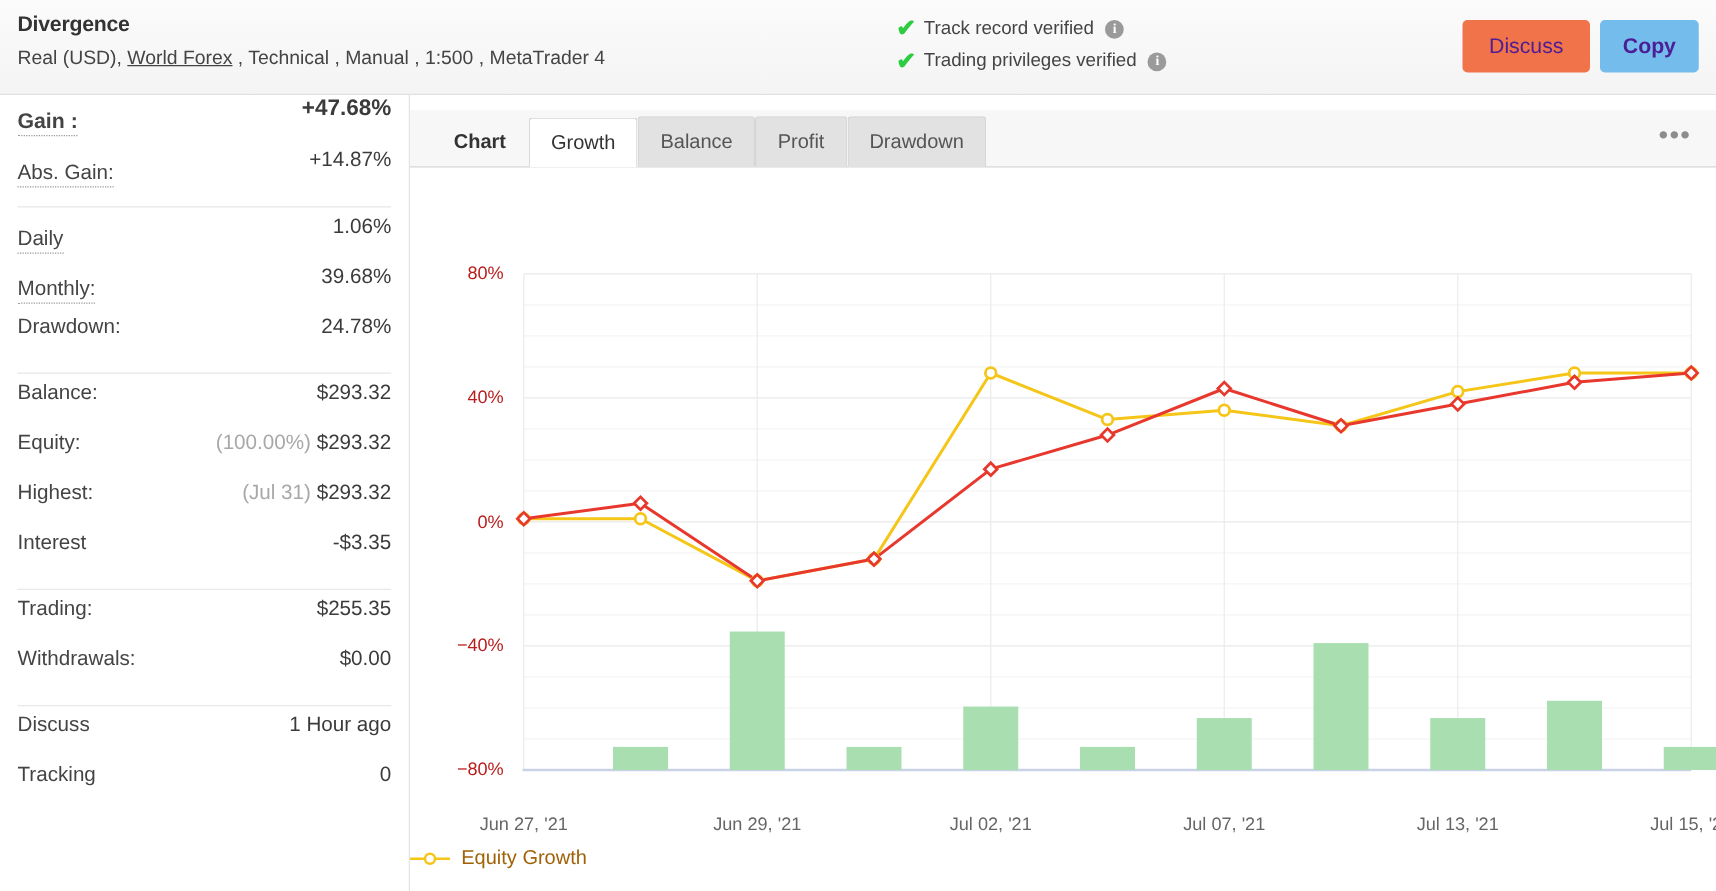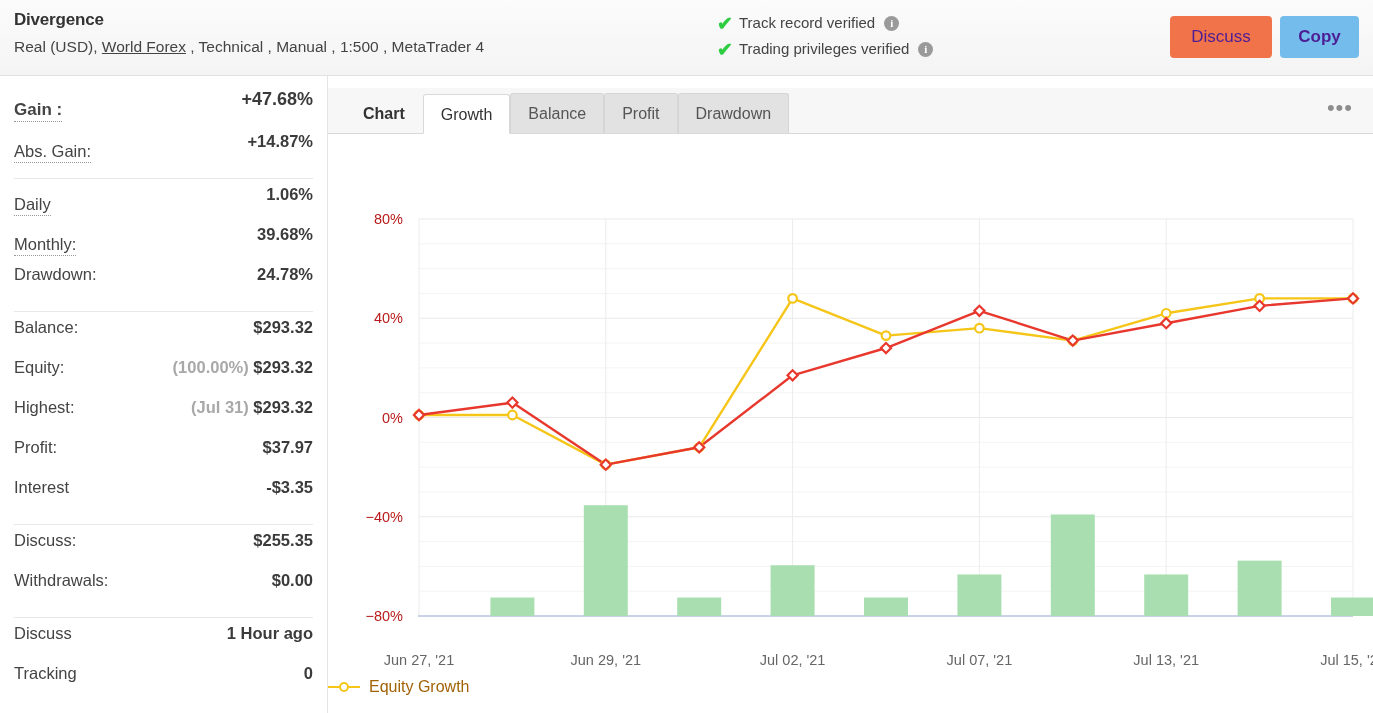--- a/index.html
+++ b/index.html
@@ -96,22 +96,22 @@
   .tab.first { font-weight:bold; color:#333; }
 
   .stat-list { padding:0 14px; }
   .srow {
     display:flex; justify-content:space-between; align-items:baseline;
     height:40px;
     font-size:16.5px; color:#444;
   }
   .srow .lbl { white-space:nowrap; }
   .srow .lbl.dotted { border-bottom:1px dotted #999; line-height:1.25; align-self:center; }
-  .srow .val { white-space:nowrap; color:#3b3b3b;font-weight:bold; }
-  .srow.big { height:43px;margin-top:13px; }
+  .srow .val { white-space:nowrap; color:#3b3b3b; }
+  .srow.big { height:43px; }
   .srow.big .lbl { font-size:17px; font-weight:bold; }
   .srow.big .val { font-size:18px; font-weight:bold; }
   .green { color:#18a957; }
   .green-bold { color:#0aa14a; font-weight:bold; }
   .muted { color:#a8a8a8; }
   .sep { height:1px; background:#e8e8e8; margin:6px 0; }
 
   
   .panel { flex:1; position:relative; background:#fff; }
   .panel-tabs {
@@ -215,31 +215,27 @@
       </div>
       <div class="srow">
         <span class="lbl">Equity:</span>
         <span class="val"><span class="muted">(100.00%)</span> <span>$293.32</span></span>
       </div>
       <div class="srow">
         <span class="lbl">Highest:</span>
         <span class="val"><span class="muted">(Jul 31)</span> <span>$293.32</span></span>
       </div>
       <div class="srow">
-        <span class="lbl">Profit:</span>
-        <span class="val green">$37.97</span>
-      </div>
-      <div class="srow">
         <span class="lbl">Interest</span>
         <span class="val">-$3.35</span>
       </div>
       <div class="sep"></div>
 
       <div class="srow">
-        <span class="lbl">Discuss:</span>
+        <span class="lbl">Trading:</span>
         <span class="val">$255.35</span>
       </div>
       <div class="srow">
         <span class="lbl">Withdrawals:</span>
         <span class="val">$0.00</span>
       </div>
       <div class="sep"></div>
 
       <div class="srow">
         <span class="lbl">Discuss</span>

